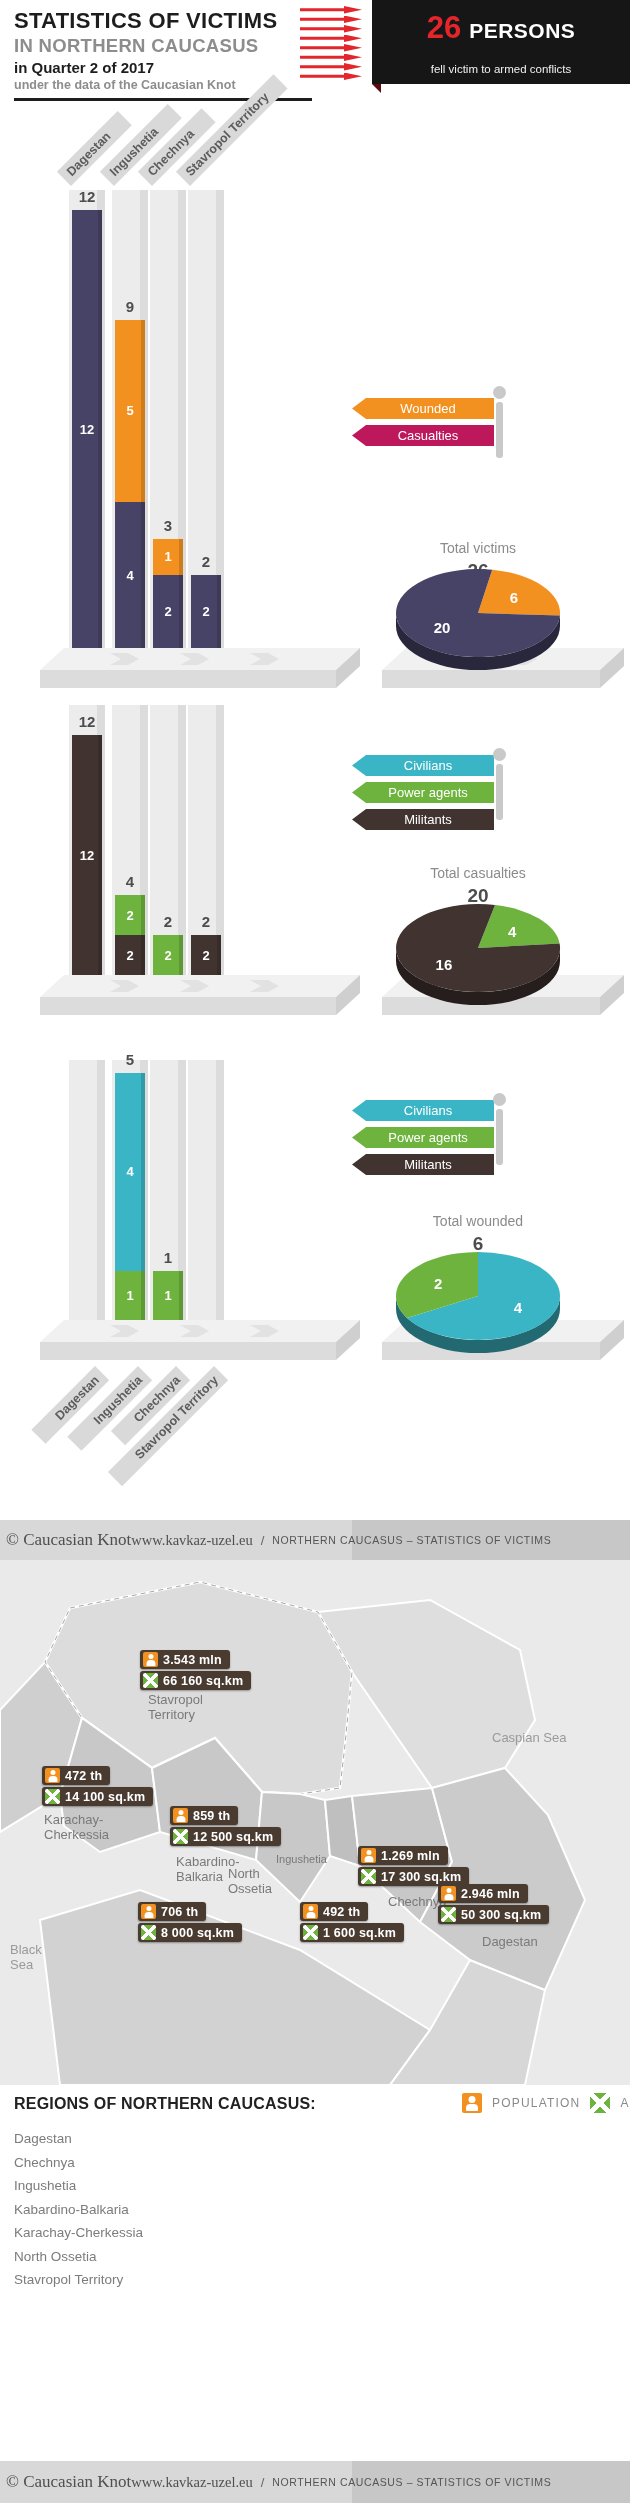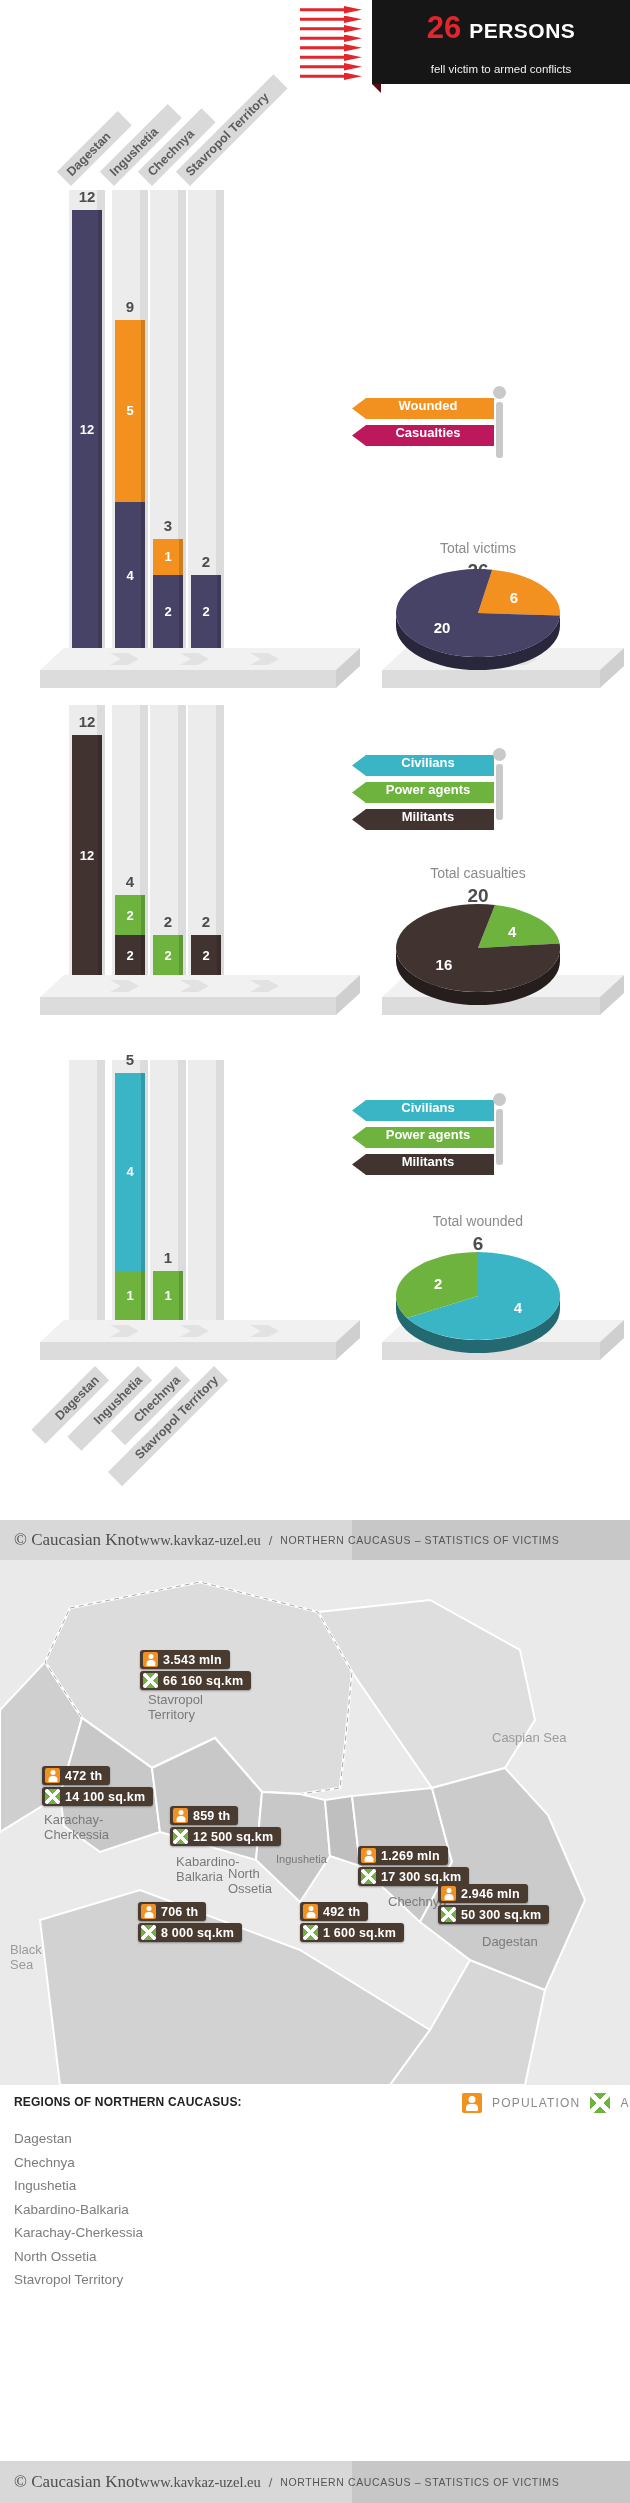--- a/index.html
+++ b/index.html
@@ -26,31 +26,31 @@
   
   #chart-layer{position:absolute;left:0;top:0;width:630px;height:1520px}
   .track{position:absolute;background:linear-gradient(90deg,#ececec 0,#ececec 28px,#dcdcdc 28px)}
   .bar{position:absolute;display:flex;flex-direction:column}
   .bar-seg{display:flex;align-items:center;justify-content:center;color:#fff;font-size:13px;font-weight:bold;box-shadow:inset -4px 0 0 rgba(0,0,0,.14)}
   .bar-total{position:absolute;text-align:center;font-size:15px;font-weight:bold;color:#4d4d4d}
   .axis-ribbon{position:absolute;height:20px;line-height:20px;background:#d9d9d9;color:#5c5c5c;font-size:12.5px;font-weight:bold;padding:0 7px;white-space:nowrap}
   .axis-top{transform:rotate(-45deg);transform-origin:0 100%}
   .axis-bottom{transform:rotate(-45deg);transform-origin:100% 0;text-align:right}
   .legend{position:absolute;display:flex;flex-direction:column;gap:6px}
-  .legend-ribbon{width:142px;height:21px;clip-path:polygon(0 50%,14px 0,100% 0,100% 100%,14px 100%);color:#fff;font-size:13px;font-weight:bold;display:flex;justify-content:center;padding-left:10px}
+  .legend-ribbon{width:142px;height:21px;clip-path:polygon(0 50%,14px 0,100% 0,100% 100%,14px 100%);color:#fff;font-size:13px;font-weight:normal;display:flex;align-items:center;justify-content:center;padding-left:10px}
   .legend-pin{position:absolute;width:14px;display:flex;flex-direction:column;align-items:center}
   .pin-dot{width:13px;height:13px;border-radius:50%;background:#c9c9c9}
   .pin-stem{width:7px;height:56px;background:#c9c9c9;border-radius:3px;margin-top:3px}
   .pie-title{position:absolute;width:176px;text-align:center;font-size:14px;color:#8b8b8b}
   .pie-total{position:absolute;width:176px;text-align:center;font-size:19px;font-weight:800;color:#4d4d4d}
 
   
   .footer{position:absolute;left:0;width:630px;height:40px;background:#d8d8d8;display:flex;align-items:center;overflow:hidden}
   .footer .right-bg{position:absolute;left:352px;top:0;width:278px;height:100%;background:#c7c7c7}
-  .f-copy{font-family:"Liberation Serif",serif;font-size:17px;color:#4f4f4f;margin-left:14px;position:relative}
+  .f-copy{font-family:"Liberation Serif",serif;font-size:17px;color:#4f4f4f;margin-left:6px;position:relative}
   .f-site{font-family:"Liberation Serif",serif;font-size:14.5px;color:#4f4f4f;position:relative}
   .f-sep{margin:0 8px;color:#666;position:relative;font-size:13px}
   .f-caption{font-size:10.5px;color:#555;letter-spacing:.6px;position:relative;white-space:nowrap}
 
   
   #map{position:absolute;left:0;top:1560px;width:630px;height:525px;background:#eaeaea;overflow:hidden}
   #map svg{position:absolute;left:0;top:0}
   .map-label{position:absolute;color:#7a7a7a;font-size:13px;line-height:15px}
   .map-label span{display:block}
   .map-label.sea{color:#9a9a9a}
@@ -61,33 +61,40 @@
   .ic-pop{background:#f2911f}
   .ic-pop::before{content:"";position:absolute;left:50%;top:2px;transform:translateX(-50%);width:5px;height:5px;border-radius:50%;background:#fff}
   .ic-pop::after{content:"";position:absolute;left:50%;bottom:1.5px;transform:translateX(-50%);width:9px;height:5.5px;border-radius:4px 4px 1px 1px;background:#fff}
   .ic-area{background:#6db33e;background-image:linear-gradient(45deg,transparent 42%,#fff 42%,#fff 58%,transparent 58%),linear-gradient(-45deg,transparent 42%,#fff 42%,#fff 58%,transparent 58%)}
   .ic.big{width:20px;height:20px}
   .ic.big.ic-pop::before{width:7px;height:7px;top:2.5px}
   .ic.big.ic-pop::after{width:12px;height:7px;bottom:2px}
 
   
   #regions{position:absolute;left:0;top:2085px;width:630px;height:376px;background:#fff}
-  #regions h3{position:absolute;left:14px;top:10px;font-size:12px;font-weight:800;color:#222;letter-spacing:.2px}
+  #regions h3{position:absolute;left:14px;top:10px;font-size:16px;font-weight:800;color:#222;letter-spacing:.2px}
   #regions ul{position:absolute;left:14px;top:42px;list-style:none}
   #regions li{font-size:13.5px;color:#7c7c7c;line-height:23.5px}
   .map-key{position:absolute;left:462px;top:8px;display:flex;flex-direction:row;gap:10px}
   .map-key .row{display:flex;align-items:center;gap:10px}
   .map-key .klabel{font-size:12px;color:#8a8a8a;letter-spacing:1.2px}
   #regions .note{position:absolute;left:14px;top:228px;width:592px;font-size:13.5px;color:#7c7c7c;line-height:19px}
 </style>
 </head>
 <body>
 
 <div id="page">
 
+  <div id="title-block">
+    <div class="t1">STATISTICS OF VICTIMS</div>
+    <div class="t2">IN NORTHERN CAUCASUS</div>
+    <div class="t3">in Quarter 2 of 2017</div>
+    <div class="t4">under the data of the Caucasian Knot</div>
+    <div class="t-rule"></div>
+  </div>
   <div id="red-arrows">
     <i class="red-arrow"></i>
     <i class="red-arrow"></i>
     <i class="red-arrow"></i>
     <i class="red-arrow"></i>
     <i class="red-arrow"></i>
     <i class="red-arrow"></i>
     <i class="red-arrow"></i>
     <i class="red-arrow"></i>
   </div>

